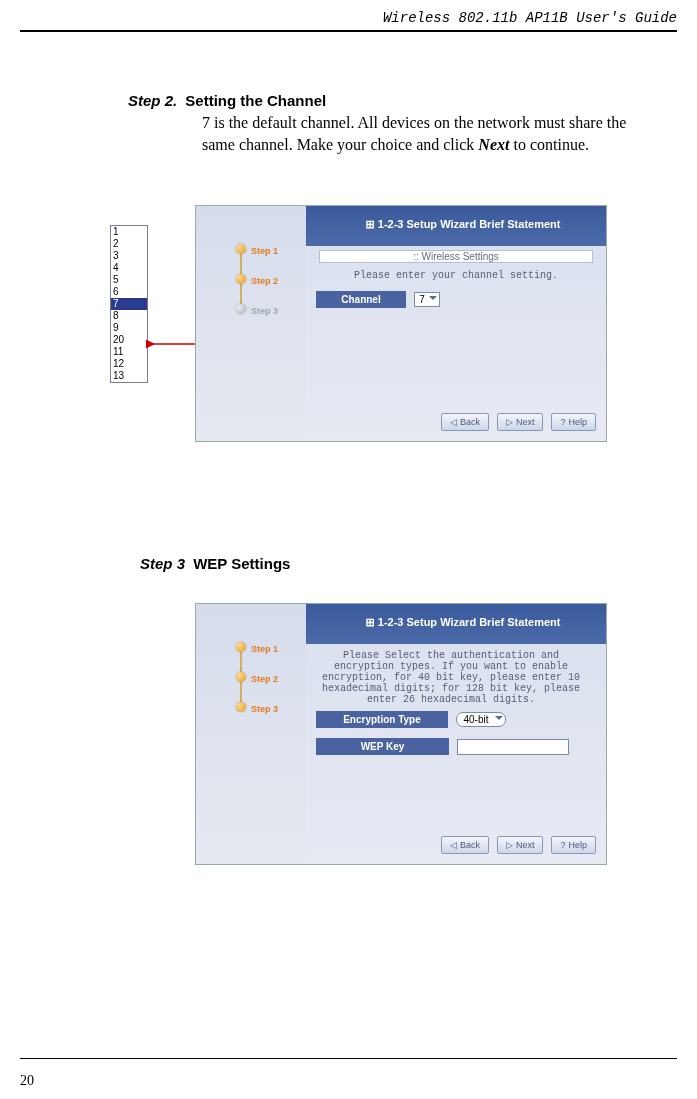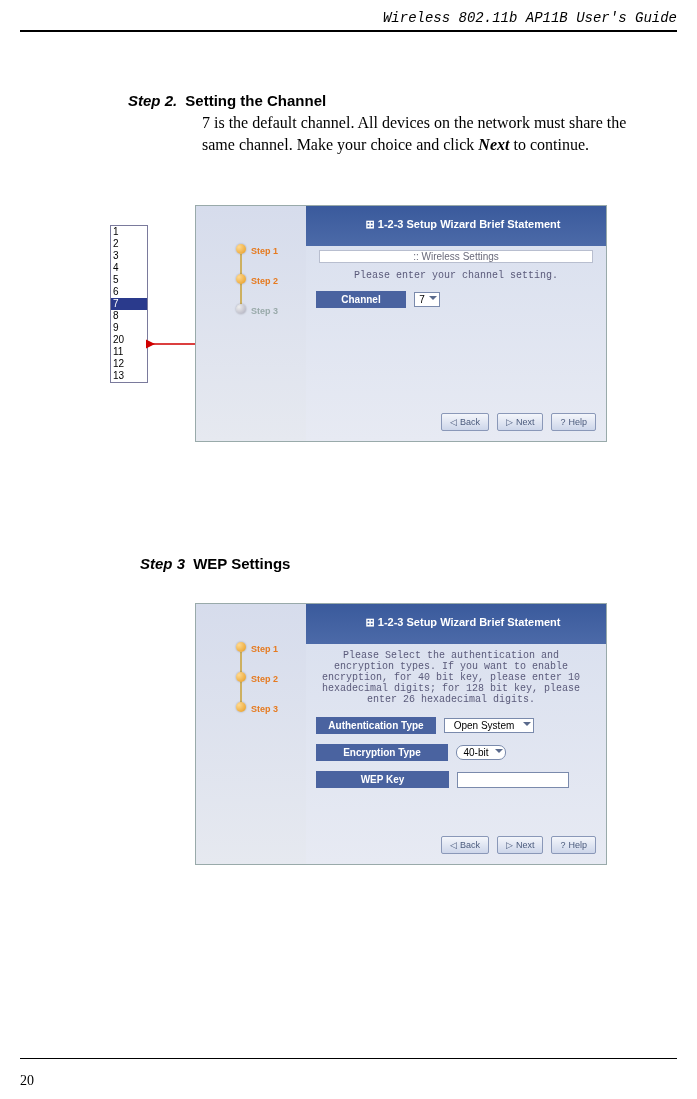--- a/index.html
+++ b/index.html
@@ -335,24 +335,20 @@
         <div class="side-step s2">Step 2</div>
         <div class="side-step s3" style="color:#e67a1f;">Step 3</div>
       </div>
       <div class="main">
         <div class="banner">
           <span>⊞</span>
           <span>1-2-3 Setup Wizard Brief Statement</span>
         </div>
         <div class="panel-body" style="padding-right:10px;">Please Select the authentication and encryption types. If you want to enable encryption, for 40 bit key, please enter 10 hexadecimal digits; for 128 bit key, please enter 26 hexadecimal digits.</div>
 
-        <div class="channel-row" style="margin-top:12px;">
-          <div class="lbl-cell" style="width:120px;">Authentication Type</div>
-          <div class="select" style="min-width:90px;">Open System</div>
-        </div>
         <div class="channel-row" style="margin-top:0;">
           <div class="lbl-cell" style="width:132px;">Encryption Type</div>
           <div class="select" style="min-width:50px;border-radius:7px;">40-bit</div>
         </div>
         <div class="channel-row" style="margin-top:0;">
           <div class="lbl-cell" style="width:133px;">WEP Key</div>
           <div class="wep-input" value=""></div>
         </div>
 
         <div class="btn-row">

